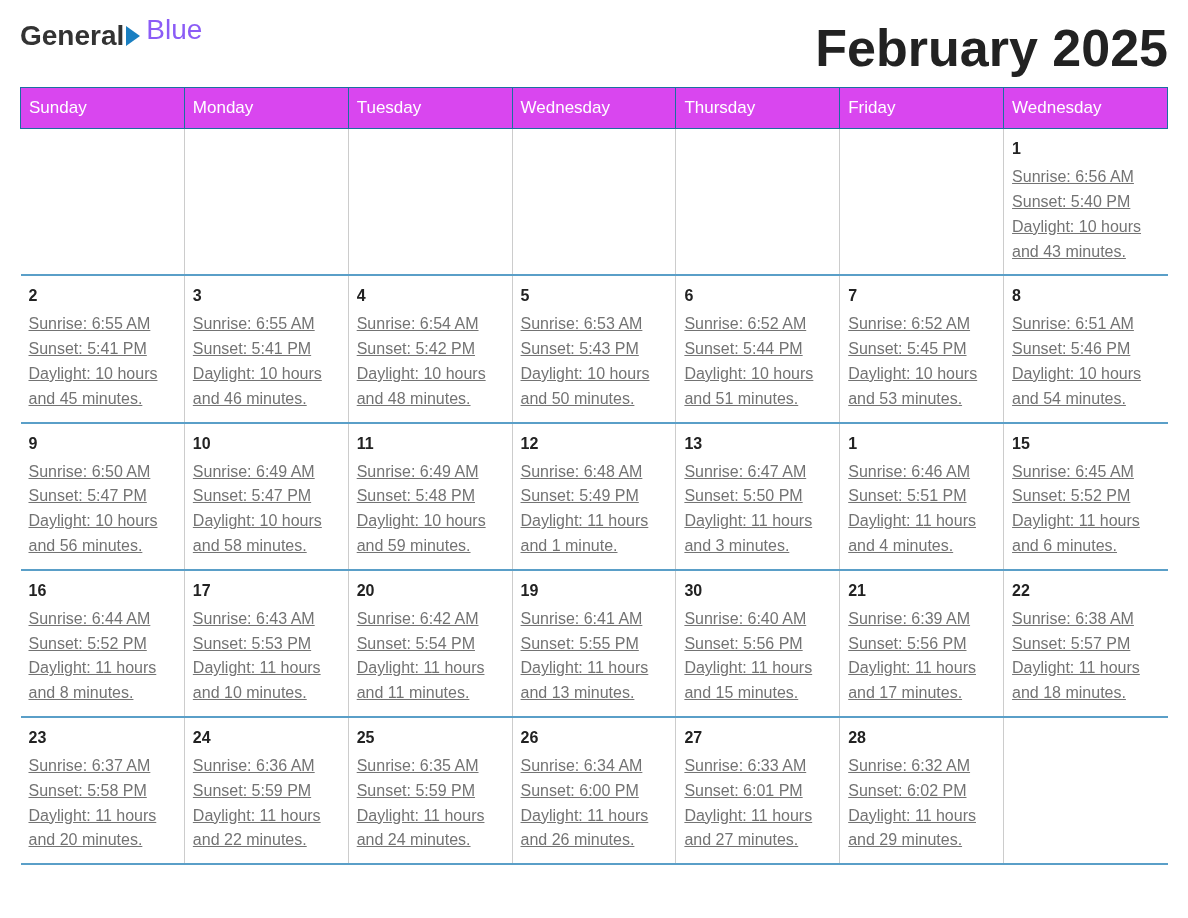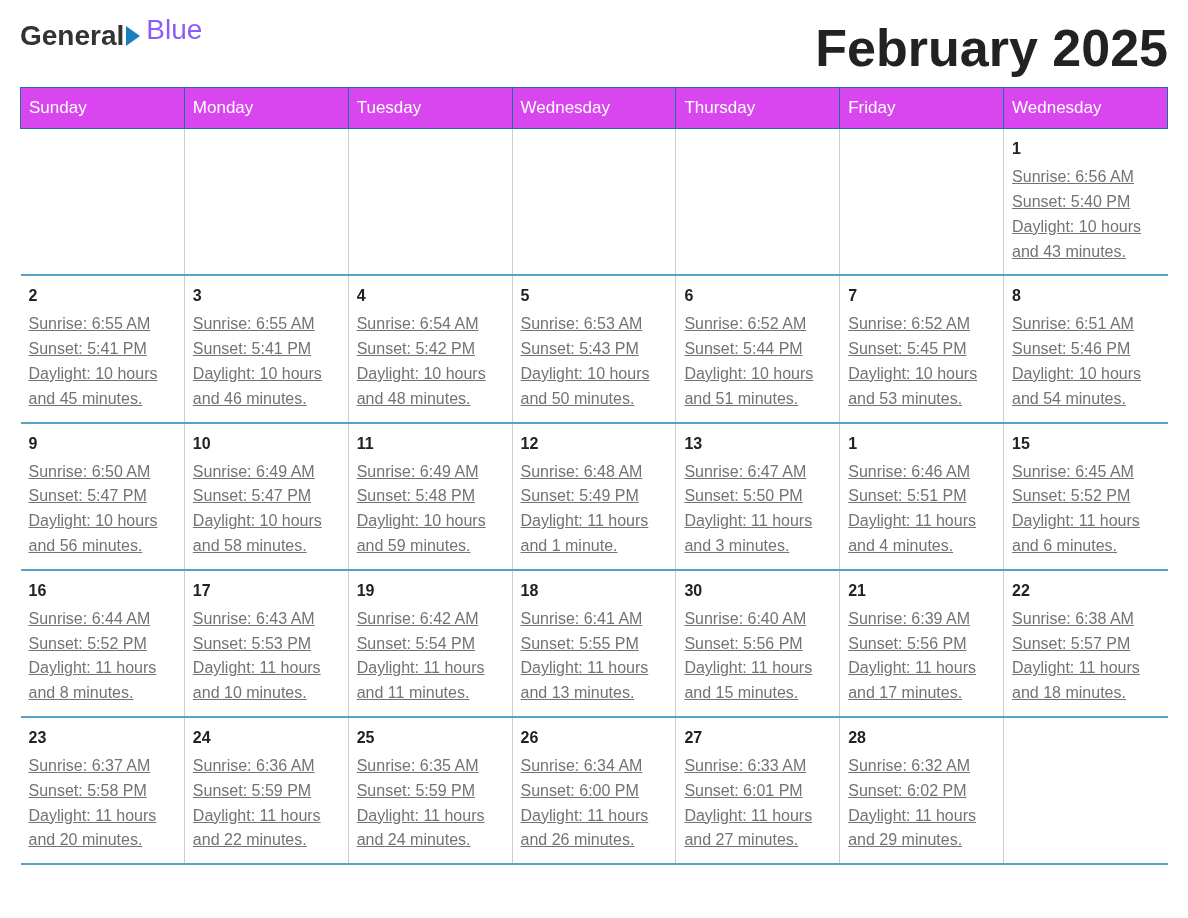--- a/index.html
+++ b/index.html
@@ -232,25 +232,25 @@
       <tr>
         <td>
           <span class="day-number">16</span>
           <div class="day-info">Sunrise: 6:44 AM<br>Sunset: 5:52 PM<br>Daylight: 11 hours<br>and 8 minutes.</div>
         </td>
         <td>
           <span class="day-number">17</span>
           <div class="day-info">Sunrise: 6:43 AM<br>Sunset: 5:53 PM<br>Daylight: 11 hours<br>and 10 minutes.</div>
         </td>
         <td>
+          <span class="day-number">20</span>
+          <div class="day-info">Sunrise: 6:42 AM<br>Sunset: 5:54 PM<br>Daylight: 11 hours<br>and 11 minutes.</div>
+        </td>
+        <td>
           <span class="day-number">19</span>
-          <div class="day-info">Sunrise: 6:42 AM<br>Sunset: 5:54 PM<br>Daylight: 11 hours<br>and 11 minutes.</div>
-        </td>
-        <td>
-          <span class="day-number">18</span>
           <div class="day-info">Sunrise: 6:41 AM<br>Sunset: 5:55 PM<br>Daylight: 11 hours<br>and 13 minutes.</div>
         </td>
         <td>
           <span class="day-number">30</span>
           <div class="day-info">Sunrise: 6:40 AM<br>Sunset: 5:56 PM<br>Daylight: 11 hours<br>and 15 minutes.</div>
         </td>
         <td>
           <span class="day-number">21</span>
           <div class="day-info">Sunrise: 6:39 AM<br>Sunset: 5:56 PM<br>Daylight: 11 hours<br>and 17 minutes.</div>
         </td>

